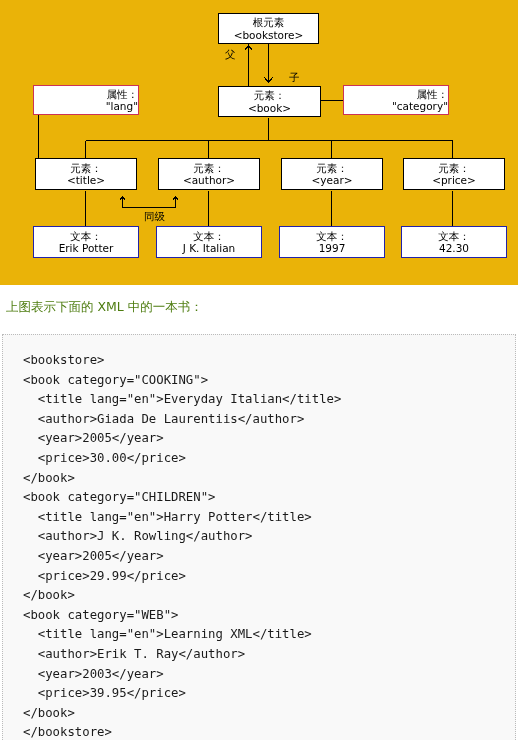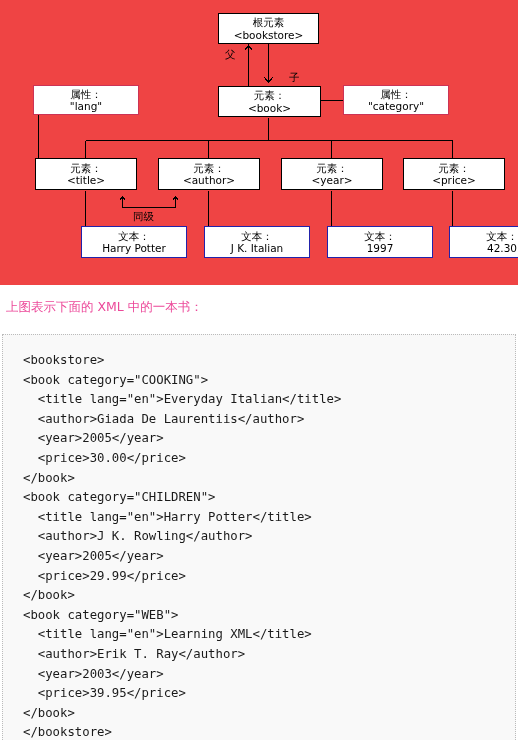--- a/index.html
+++ b/index.html
@@ -14,21 +14,21 @@
     color: #000000;
     overflow: hidden;
     position: relative;
   }
 
   
   #diagram-area {
     position: relative;
     width: 518px;
     height: 285px;
-    background: #ef4444;
+    background: #eab308;
   }
   #diagram-svg {
     position: absolute;
     left: 0;
     top: 0;
     width: 518px;
     height: 285px;
   }
 
   .node {
@@ -42,40 +42,40 @@
     font-family: "DejaVu Sans", "Liberation Sans", sans-serif;
     display: flex;
     flex-direction: column;
     align-items: center;
     justify-content: center;
     z-index: 3;
     padding: 1px 0;
   }
   .node .l1 { display: block; white-space: nowrap; }
   .node .l2 { display: block; white-space: nowrap; }
-  .node.attr { border-color: #cc3355; }
-  .node.text { border-color: #2222aa; margin-left: 48px; }
+  .node.attr { border-color: #cc3355; align-items: flex-end; }
+  .node.text { border-color: #2222aa; }
 
   .edge-label {
     position: absolute;
     font-size: 10.5px;
     font-family: "DejaVu Sans", "Liberation Sans", sans-serif;
     color: #000000;
     z-index: 4;
     white-space: nowrap;
     background: transparent;
   }
 
   
   #caption {
     margin: 0;
     padding: 14px 0 0 6px;
     font-size: 12.5px;
     font-family: "DejaVu Sans", "Liberation Sans", sans-serif;
-    color: #ec4899;
+    color: #4d7c0f;
     white-space: nowrap;
   }
 
   
   #code-block {
     box-sizing: border-box;
     margin: 18px 2px 0 2px;
     border: 1px dotted #bbbbbb;
     background: #f9f9f9;
     padding: 16px 0 10px 20px;
@@ -169,25 +169,25 @@
   </div>
   <div class="node" style="left:281px; top:158px; width:102px; height:32px;">
     <span class="l1">元素：</span>
     <span class="l2">&lt;year&gt;</span>
   </div>
   <div class="node" style="left:403px; top:158px; width:102px; height:32px;">
     <span class="l1">元素：</span>
     <span class="l2">&lt;price&gt;</span>
   </div>
 
-  <div class="edge-label" style="left:133px; top:210px;">同级</div>
+  <div class="edge-label" style="left:144px; top:210px;">同级</div>
 
   <div class="node text" style="left:33px; top:226px; width:106px; height:32px;">
     <span class="l1">文本：</span>
-    <span class="l2">Harry Potter</span>
+    <span class="l2">Erik Potter</span>
   </div>
   <div class="node text" style="left:156px; top:226px; width:106px; height:32px;">
     <span class="l1">文本：</span>
     <span class="l2">J K. Italian</span>
   </div>
   <div class="node text" style="left:279px; top:226px; width:106px; height:32px;">
     <span class="l1">文本：</span>
     <span class="l2">1997</span>
   </div>
   <div class="node text" style="left:401px; top:226px; width:106px; height:32px;">

